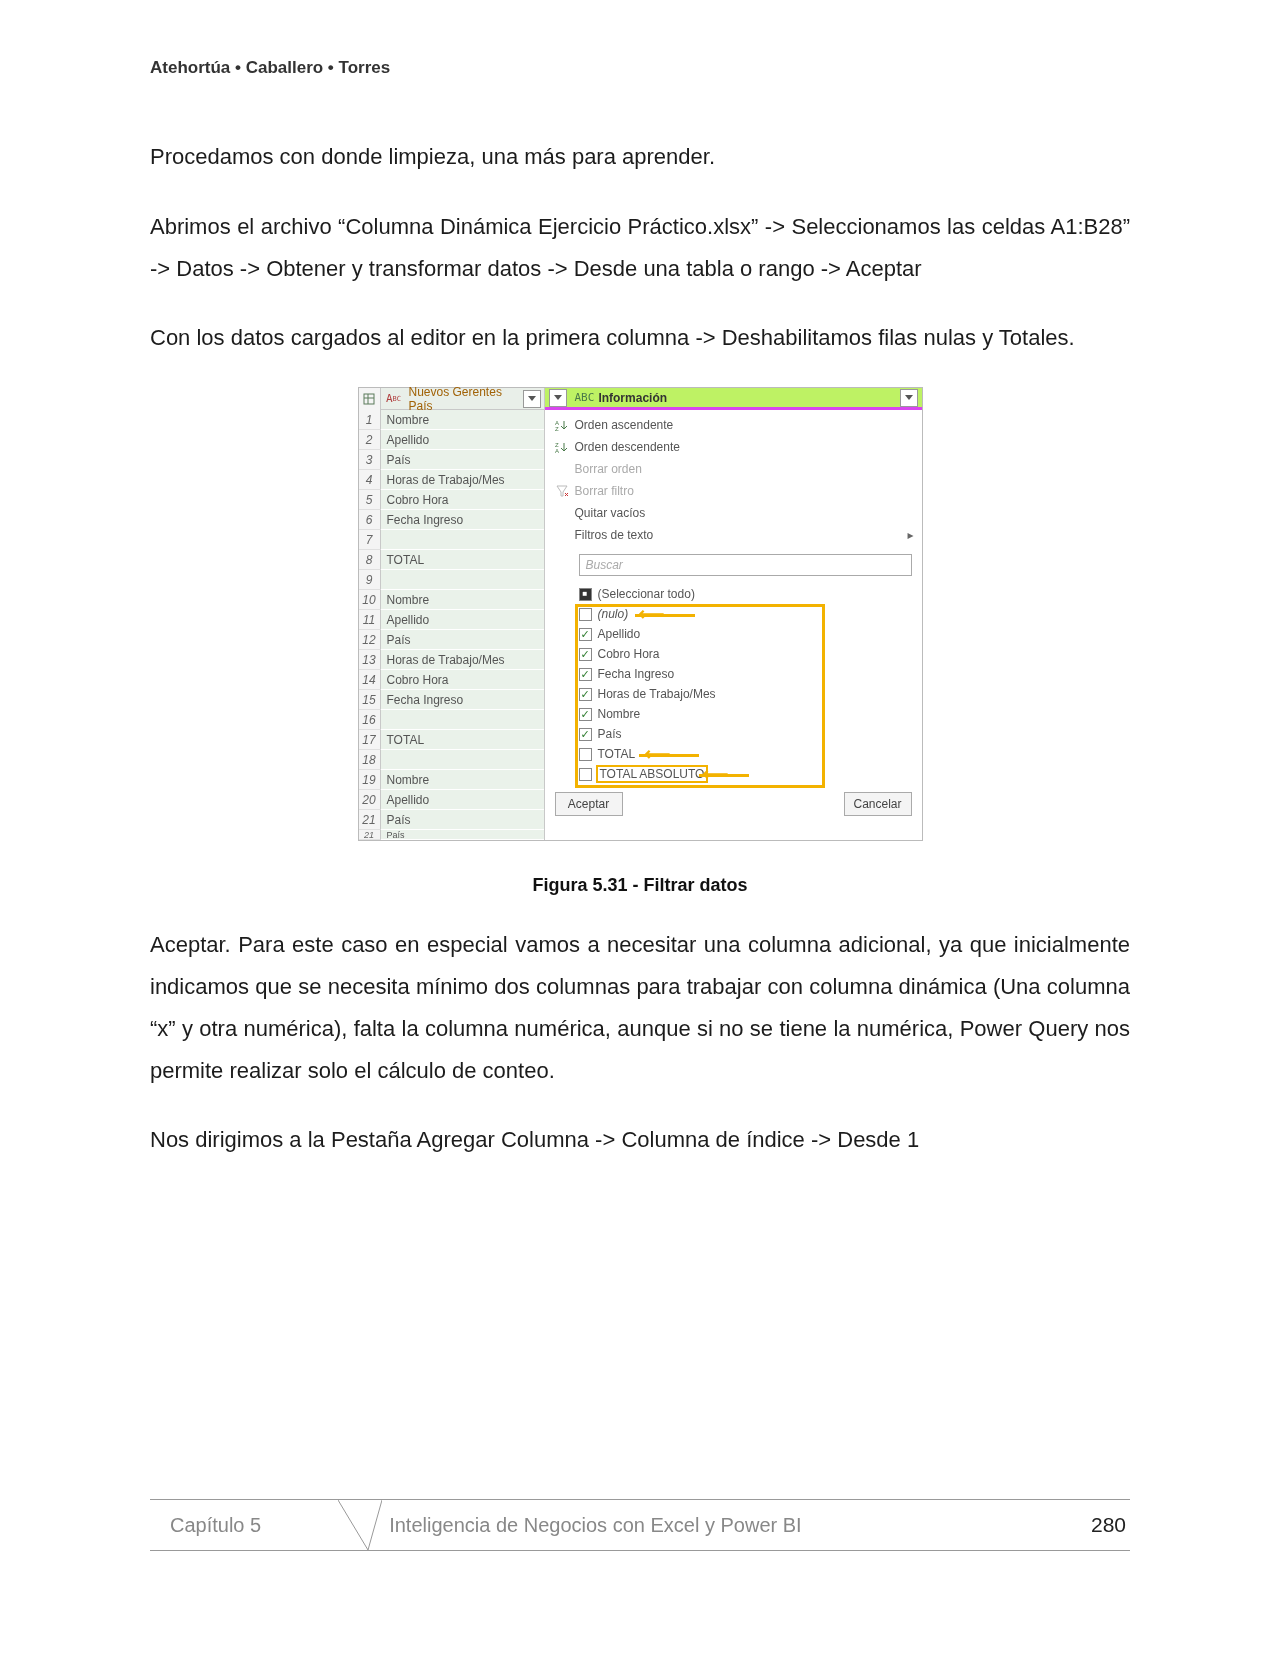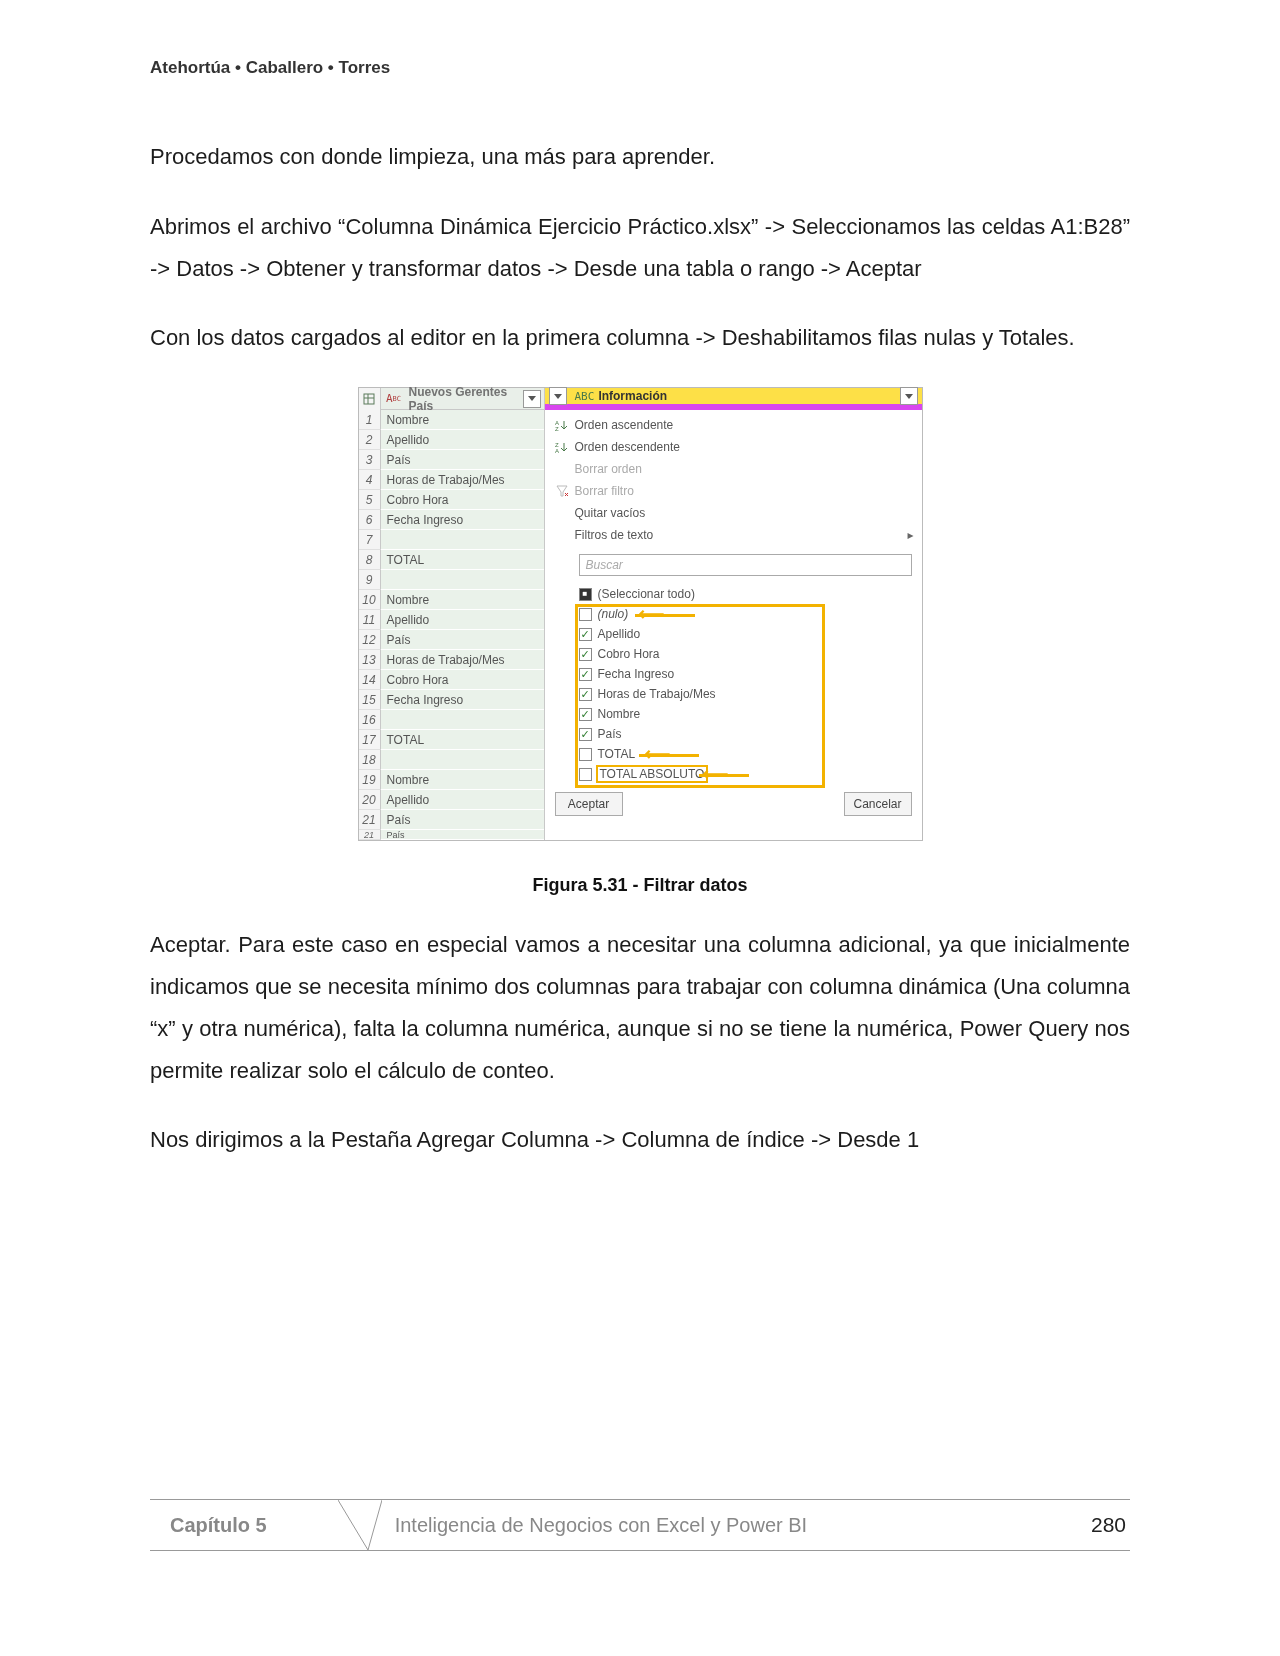--- a/index.html
+++ b/index.html
@@ -62,22 +62,22 @@
   .sel-icon svg { width: 12px; height: 12px; }
   .type-icon {
     width: 26px;
     display: flex; align-items: center; justify-content: center;
     color: #b04040;
     font-size: 11px;
     font-family: monospace;
   }
   .grid-head .col-name {
     flex: 1;
-    font-weight: 700;
-    color: #737373;
+    font-weight: 400;
+    color: #a16207;
     padding-left: 2px;
   }
   .grid-head .dd-btn {
     width: 18px; height: 18px;
     border: 1px solid #999;
     margin-right: 3px;
     display: flex; align-items: center; justify-content: center;
     background: #fff;
   }
   .grid-row {
@@ -102,22 +102,22 @@
     padding-left: 6px;
     color: #555;
     white-space: nowrap;
     overflow: hidden;
   }
   
   .right-col { flex: 1; display: flex; flex-direction: column; }
   .info-head {
     display: flex; align-items: center;
     height: 22px;
-    background: #fde047;
-    border-bottom: 6px solid #d946ef;
+    background: #bef264;
+    border-bottom: 3px solid #d946ef;
   }
   .info-head .dd-btn {
     width: 18px; height: 18px;
     border: 1px solid #999;
     margin: 0 4px;
     display: flex; align-items: center; justify-content: center;
     background: #fff;
   }
   .info-head .type-icon2 {
     font-family: monospace; font-size: 11px; color: #4a7a4a; padding-left: 4px;
@@ -219,21 +219,21 @@
   }
   .pf-line { height: 1px; background: #999; }
   .pf-content {
     display: flex;
     align-items: center;
     height: 50px;
     position: relative;
   }
   .pf-chapter {
     font-size: 20px;
-    font-weight: 700;
+    font-weight: 400;
     color: #888;
     padding-left: 20px;
     padding-right: 38px;
     position: relative;
   }
   .pf-diag {
     position: absolute;
     left: 188px; top: 0;
     width: 44px; height: 50px;
   }

